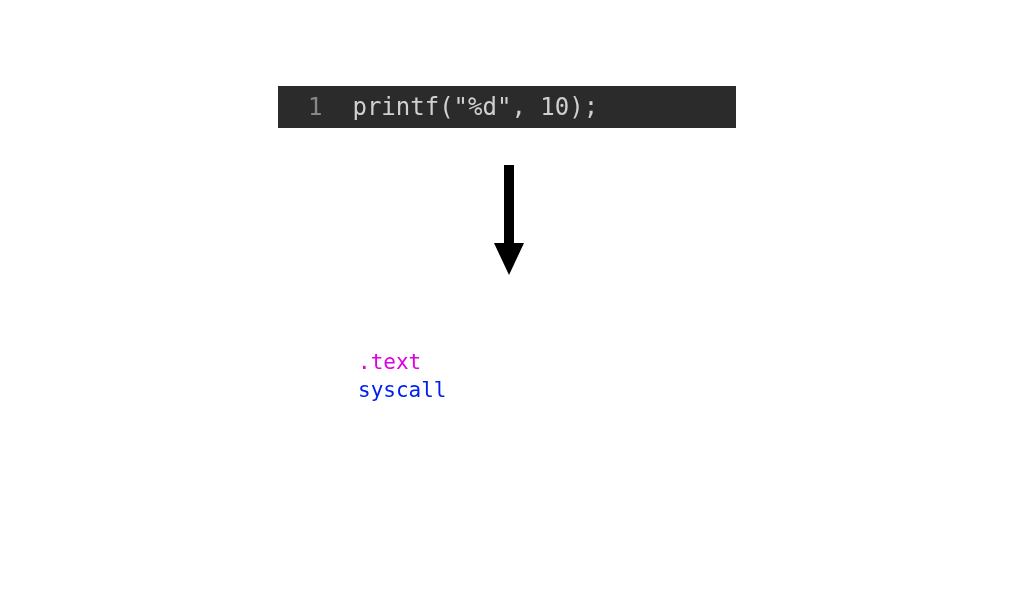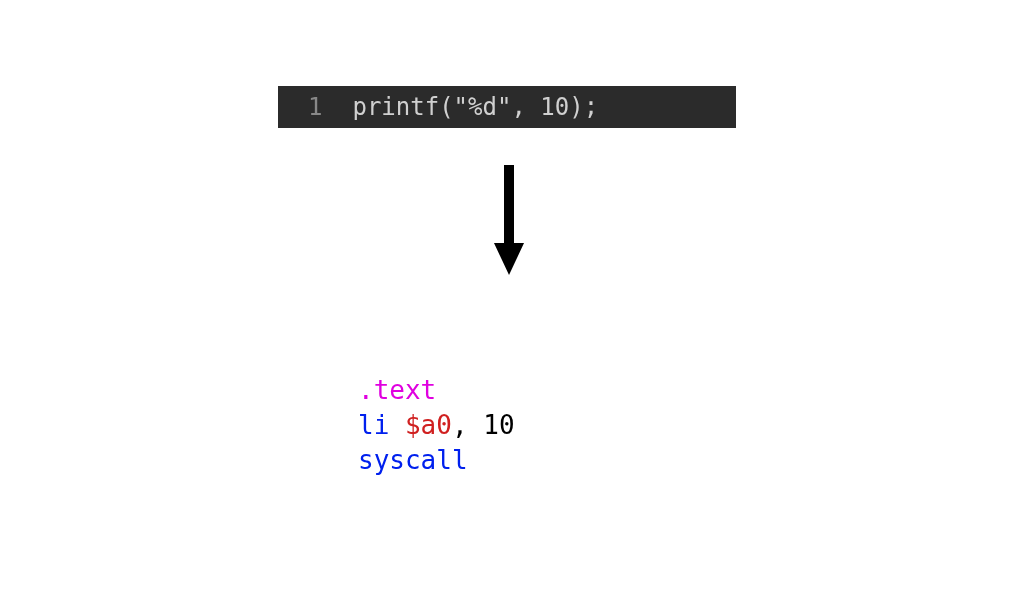--- a/index.html
+++ b/index.html
@@ -38,24 +38,23 @@
       position: absolute;
       top: 165px;
       left: 494px;
       width: 30px;
       height: 110px;
     }
     .assembly-block {
       position: absolute;
       top: 348px;
       left: 358px;
-      font-size: 26px;
+      font-size: 21px;
       line-height: 1.35;
       font-family: 'Menlo', 'Monaco', 'Consolas', monospace;
-      margin-top: 25px;
     }
     .asm-line {
       white-space: pre;
     }
     .magenta {
       color: #e000e0;
     }
     .blue {
       color: #0020ee;
     }
@@ -76,15 +75,14 @@
 
 <div class="arrow-container">
   <svg width="30" height="110" viewBox="0 0 30 110">
     <rect x="10" y="0" width="10" height="80" fill="#000"></rect>
     <polygon points="0,78 30,78 15,110" fill="#000"></polygon>
   </svg>
 </div>
 
 <div class="assembly-block">
   <div class="asm-line"><span class="magenta">.text</span></div>
-  <div class="asm-line"><span class="blue">li</span><span class="black"> </span><span class="red">$a0</span><span class="black">, 10</span></div>
   <div class="asm-line"><span class="blue">syscall</span></div>
 </div>
 
 </body></html>

